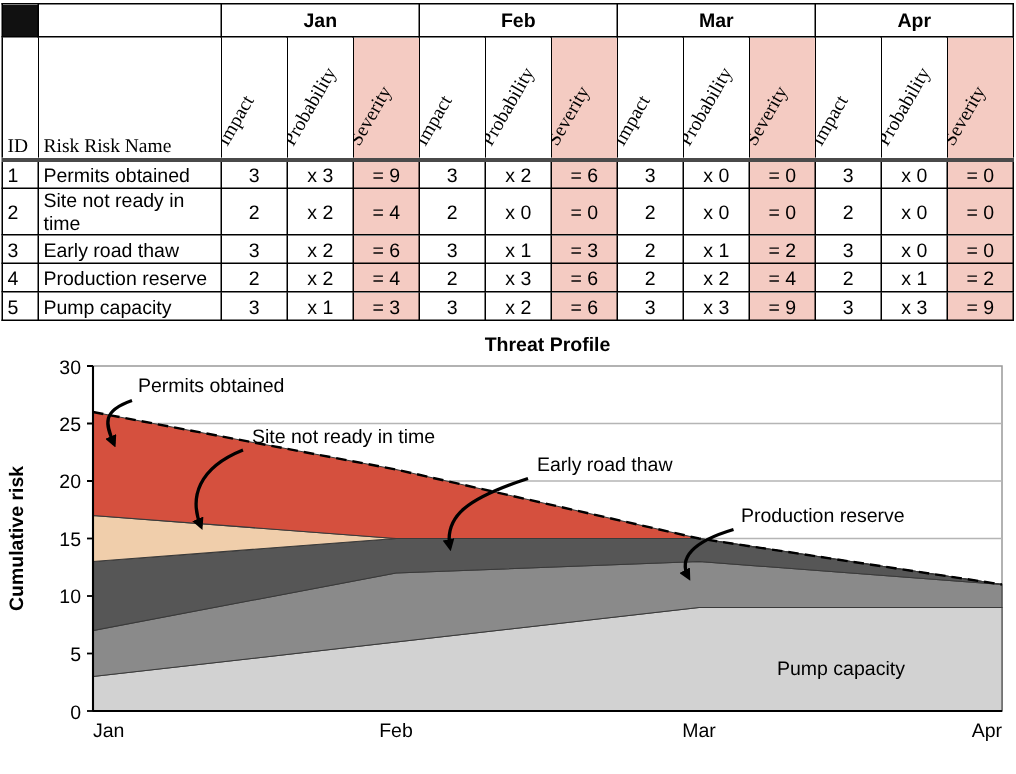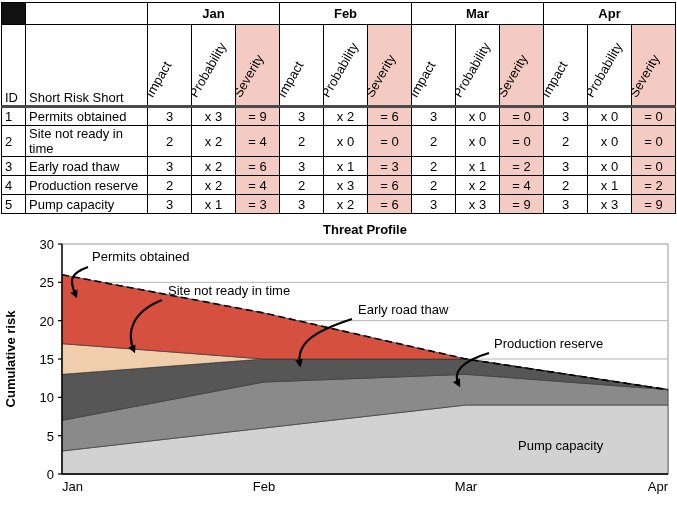--- a/index.html
+++ b/index.html
@@ -6,21 +6,21 @@
   body{font-family:"Liberation Sans",sans-serif;color:#000;}
   .page{width:677px;padding-top:2px;}
   table.risk{border-collapse:collapse;table-layout:fixed;margin-left:1px;}
   table.risk td, table.risk th{border:1px solid #000;font-size:13px;padding:0 3px;box-sizing:border-box;overflow:hidden;}
   .corner-cell{background:#111;height:22px;}
   .month-cell{font-weight:bold;text-align:center;height:22px;background:#fff;}
   .rot-cell{height:82px;position:relative;background:#fff;}
   .rot-cell.sev{background:#f4cbc2;}
   .rot-label{position:absolute;left:7px;bottom:5px;transform:rotate(-60deg);transform-origin:0 100%;white-space:nowrap;font-weight:normal;font-size:13px;}
   .idname-cell{vertical-align:bottom;background:#fff;font-weight:normal;text-align:left;}
-  .hdr-bottom{border-bottom:3px solid #4a4a4a !important;}
+  .hdr-bottom{border-bottom:3px solid #4a4a4a !important;font-family:Liberation Serif, serif;}
   .data-row td{height:19px;}
   td.c{text-align:center;}
   td.sevcol{background:#f4cbc2;text-align:center;}
   .chart-wrap{margin-top:6px;position:relative;}
   svg text{font-family:"Liberation Sans",sans-serif;}
 </style>
 </head>
 <body>
 
 <div class="page">
@@ -46,21 +46,21 @@
         <th class="corner-cell"></th>
         <th class="month-cell" style="background:#fff;"></th>
 
       <th class="month-cell" colspan="3">Jan</th>
           <th class="month-cell" colspan="3">Feb</th>
           <th class="month-cell" colspan="3">Mar</th>
           <th class="month-cell" colspan="3">Apr</th>
         </tr>
       <tr id="subheader-row">
         <th class="rot-cell idname-cell hdr-bottom">ID</th>
-        <th class="rot-cell idname-cell hdr-bottom">Short Risk Short</th>
+        <th class="rot-cell idname-cell hdr-bottom">Risk Risk Name</th>
 
       <th class="rot-cell hdr-bottom">
             <span class="rot-label">Impact</span>
           </th>
           <th class="rot-cell hdr-bottom">
             <span class="rot-label">Probability</span>
           </th>
           <th class="rot-cell hdr-bottom sev">
             <span class="rot-label">Severity</span>
           </th>

